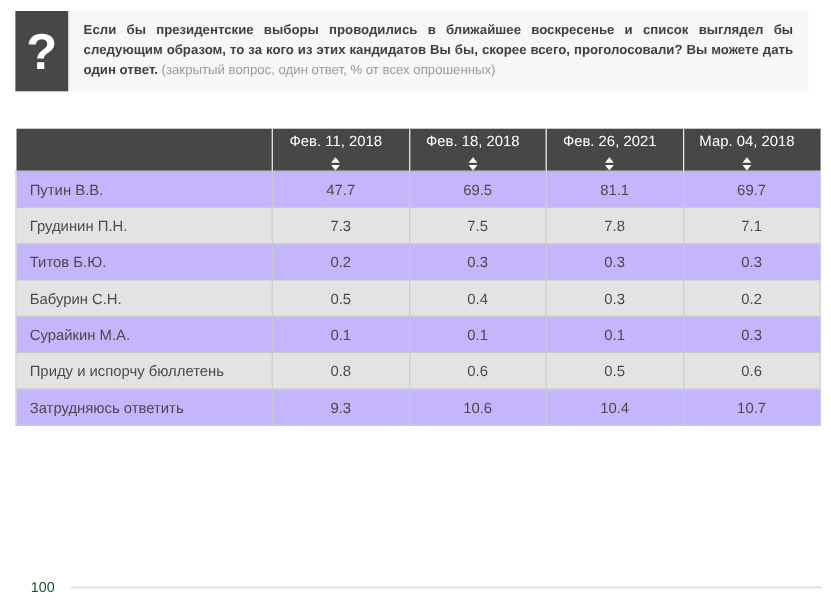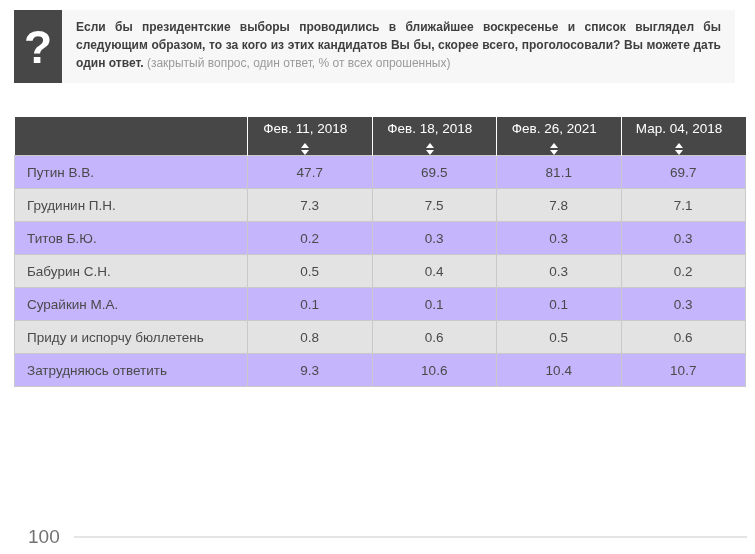--- a/index.html
+++ b/index.html
@@ -54,21 +54,21 @@
     color: #4a4a4a; text-align: center; background: #c4b5fd;
   }
   tbody td.label { text-align: left; padding-left: 12px; }
   tbody tr:nth-child(even) td { background: #e3e3e3; }
 
   
   .footer-total {
     position: absolute; left: 28px; top: 526px; width: 719px;
     display: flex; align-items: center; gap: 14px;
   }
-  .footer-total .total-value { font-size: 19px; color: #737373; }
+  .footer-total .total-value { font-size: 13px; color: #14532d; }
   .footer-total .rule { flex: 1; height: 2px; background: #e4e4e4; }
 </style>
 </head>
 <body>
 
 <div class="question-block">
   <div class="q-icon-box">
     <span>?</span>
   </div>
   <div class="q-text">

